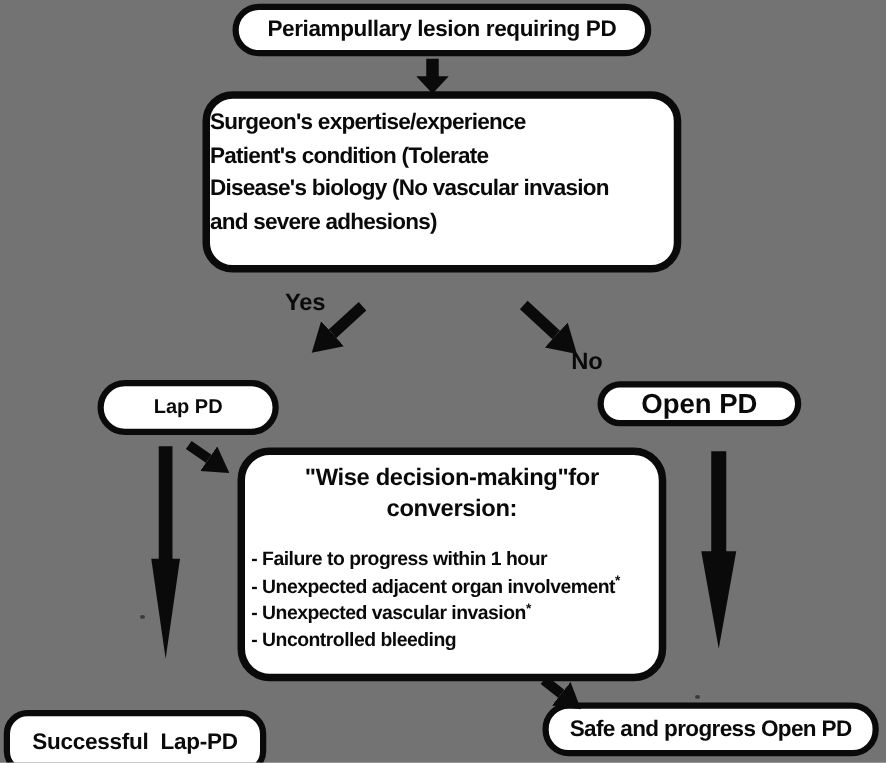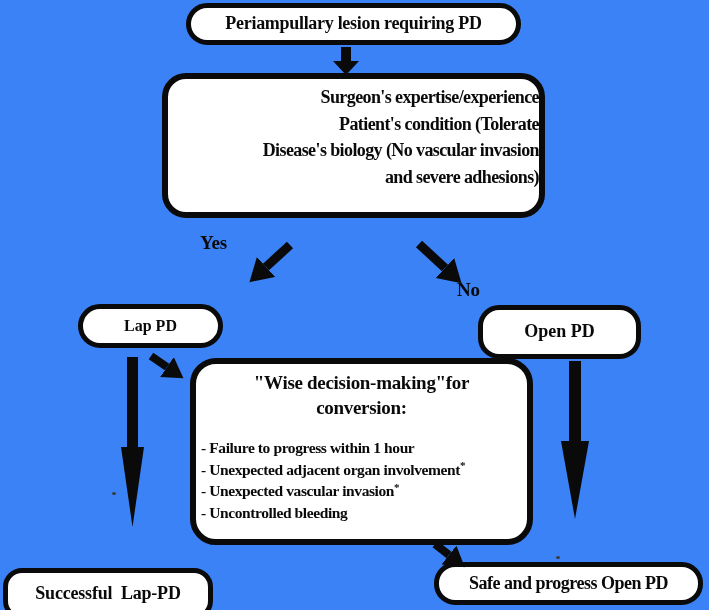--- a/index.html
+++ b/index.html
@@ -2,22 +2,22 @@
 <html><head>
 <meta charset="utf-8">
 <style>
   html, body { margin: 0; padding: 0; }
   body { background: #ffffff; }
 
   #canvas {
     position: relative;
     width: 709px;
     height: 610px;
-    background: #3b82f6;
-    font-family: Liberation Serif, serif;
+    background: #737373;
+    font-family: Liberation Sans, sans-serif;
     font-weight: bold;
     color: #0a0a0a;
     overflow: hidden;
   }
 
   .box {
     position: absolute;
     box-sizing: border-box;
     background: #ffffff;
     border: 5px solid #0a0a0a;
@@ -35,32 +35,32 @@
     border-radius: 21px; font-size: 18px; letter-spacing: -0.3px;
   }
 
   
   #box-criteria {
     left: 162px; top: 73px; width: 383px; height: 145px;
     border-width: 6px; border-radius: 24px;
     display: block; padding-top: 5px;
     font-size: 18px; letter-spacing: -0.6px; line-height: 26.5px;
   }
-  #box-criteria .cline { text-align: right; }
+  #box-criteria .cline { text-align: left; }
 
   
   .edge-label {
     position: absolute; font-size: 19px; letter-spacing: -0.2px;
   }
-  #yes-label { left: 200px; top: 232px; }
+  #yes-label { left: 228px; top: 232px; }
   #no-label  { left: 457px; top: 231px; margin-top: 48px; }
 
   
   #box-lap  { left: 78px;  top: 304px; width: 145px; height: 44px; border-radius: 22px; font-size: 16px; }
-  #box-open { left: 478px; top: 305px; width: 163px; height: 54px; border-radius: 21px; font-size: 18px; }
+  #box-open { left: 478px; top: 305px; width: 163px; height: 36px; border-radius: 21px; font-size: 22px; }
 
   
   #box-wise {
     left: 190px; top: 358px; width: 343px; height: 187px;
     border-width: 6px; border-radius: 26px;
     display: block;
   }
   .wise-title {
     text-align: center; font-size: 19px; line-height: 25px;
     margin-top: 6px; letter-spacing: -0.3px; white-space: nowrap;

